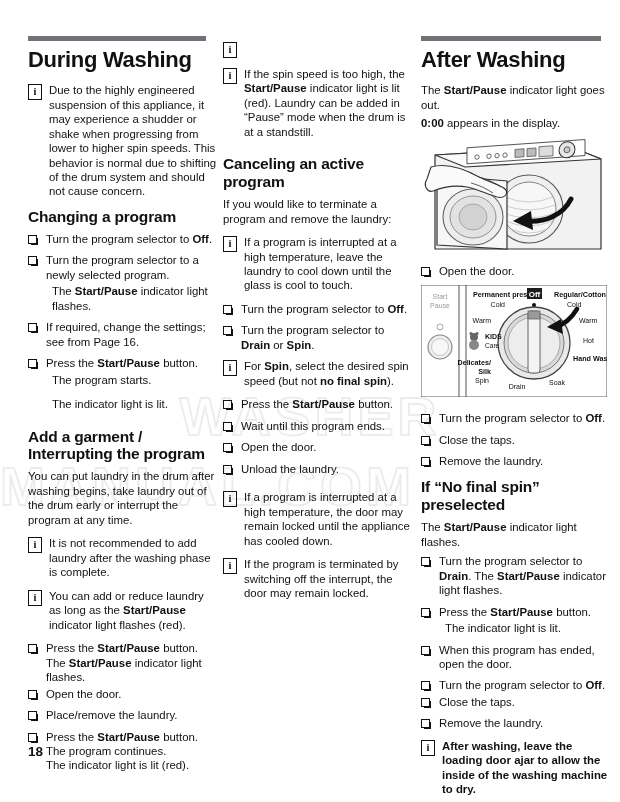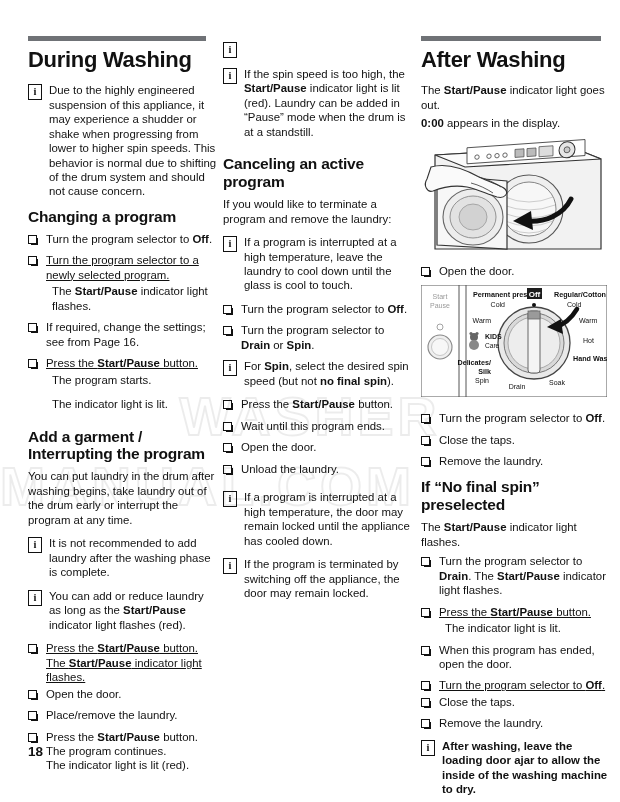--- a/index.html
+++ b/index.html
@@ -42,21 +42,21 @@
   .note .ibox{
     flex:0 0 auto;width:12px;height:14px;border:1.4px solid #111;
     font-size:10.5px;font-weight:700;line-height:14px;text-align:center;
     font-family:"Liberation Serif", serif;margin-top:1px;
   }
   .note .ntext{font-size:11.4px;line-height:1.27;}
   .note.bold .ntext{font-weight:700;}
 
   ul{list-style:none;margin:0;padding:0;}
   li.item{display:flex;gap:9px;margin:0 0 7px 0;align-items:flex-start;}
-  li.tight{margin-bottom:2px;text-decoration:underline;}
+  li.tight{margin-bottom:2px;}
   li.item .cb{
     flex:0 0 auto;width:7px;height:7px;border:1.6px solid #111;
     margin-top:3px;position:relative;
   }
   li.item .cb:after{
     content:"";position:absolute;left:2px;top:2px;right:-2px;bottom:-2px;
     border-right:1.6px solid #111;border-bottom:1.6px solid #111;
   }
   li.item .txt{font-size:11.4px;line-height:1.27;}
   .sub{font-size:11.4px;line-height:1.27;margin:0 0 7px 24px;}
@@ -208,21 +208,21 @@
 
       <div class="spacer"></div>
 
       <div class="note">
         <div class="ibox">i</div>
         <div class="ntext">If a program is interrupted at a high temperature, the door may remain locked until the appliance has cooled down.</div>
       </div>
 
       <div class="note">
         <div class="ibox">i</div>
-        <div class="ntext">If the program is terminated by switching off the appliance, the door may remain locked.</div>
+        <div class="ntext">If the program is terminated by switching off the interrupt, the door may remain locked.</div>
       </div>
     </div>
 
     <div class="col col3">
       <div class="toprule" style="width:180px"></div>
       <h1>After Washing</h1>
 
       <p class="body" style="margin-bottom:4px">The <b>Start/Pause</b> indicator light goes out.</p>
       <p class="body" style="margin-bottom:6px"><b>0:00</b> appears in the display.</p>
 

